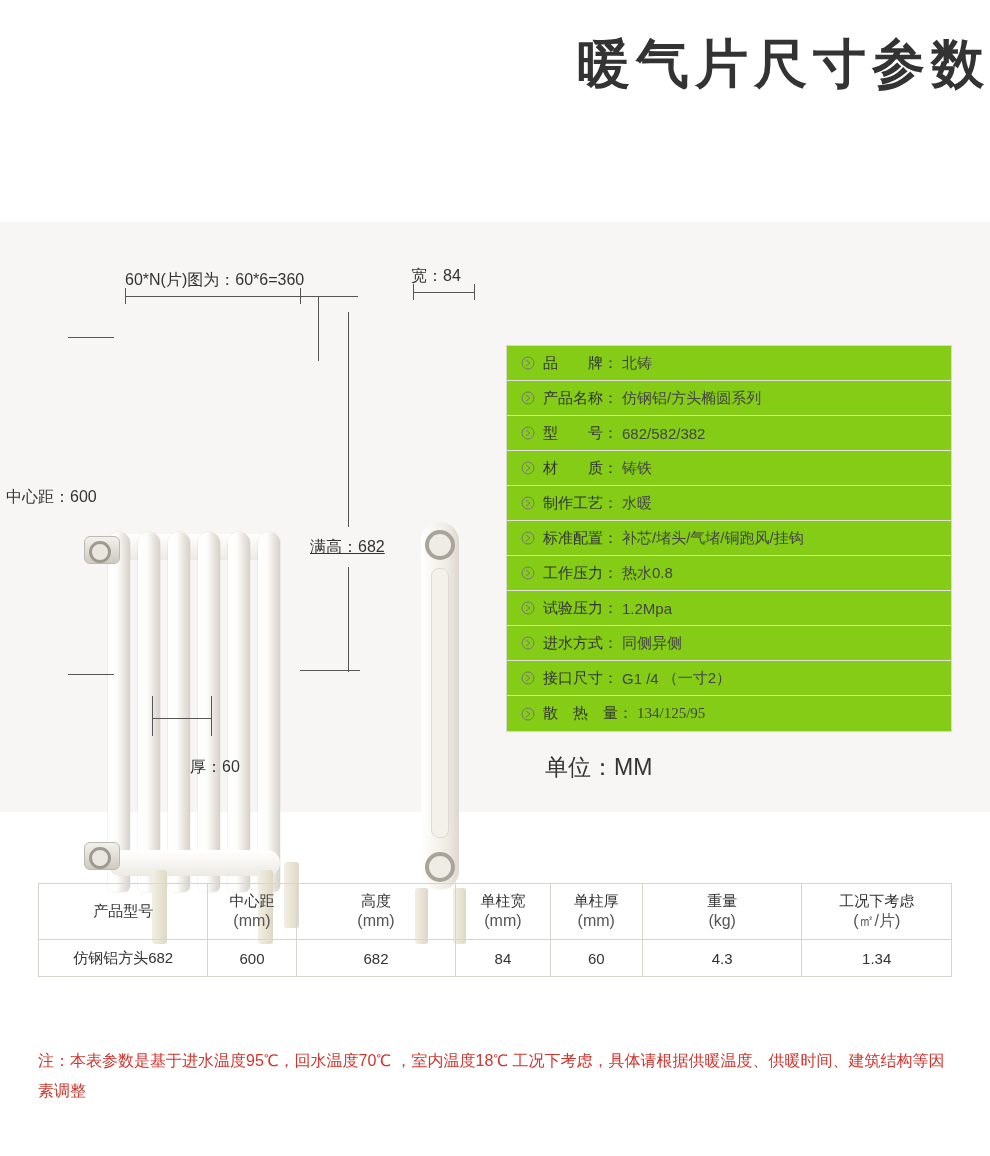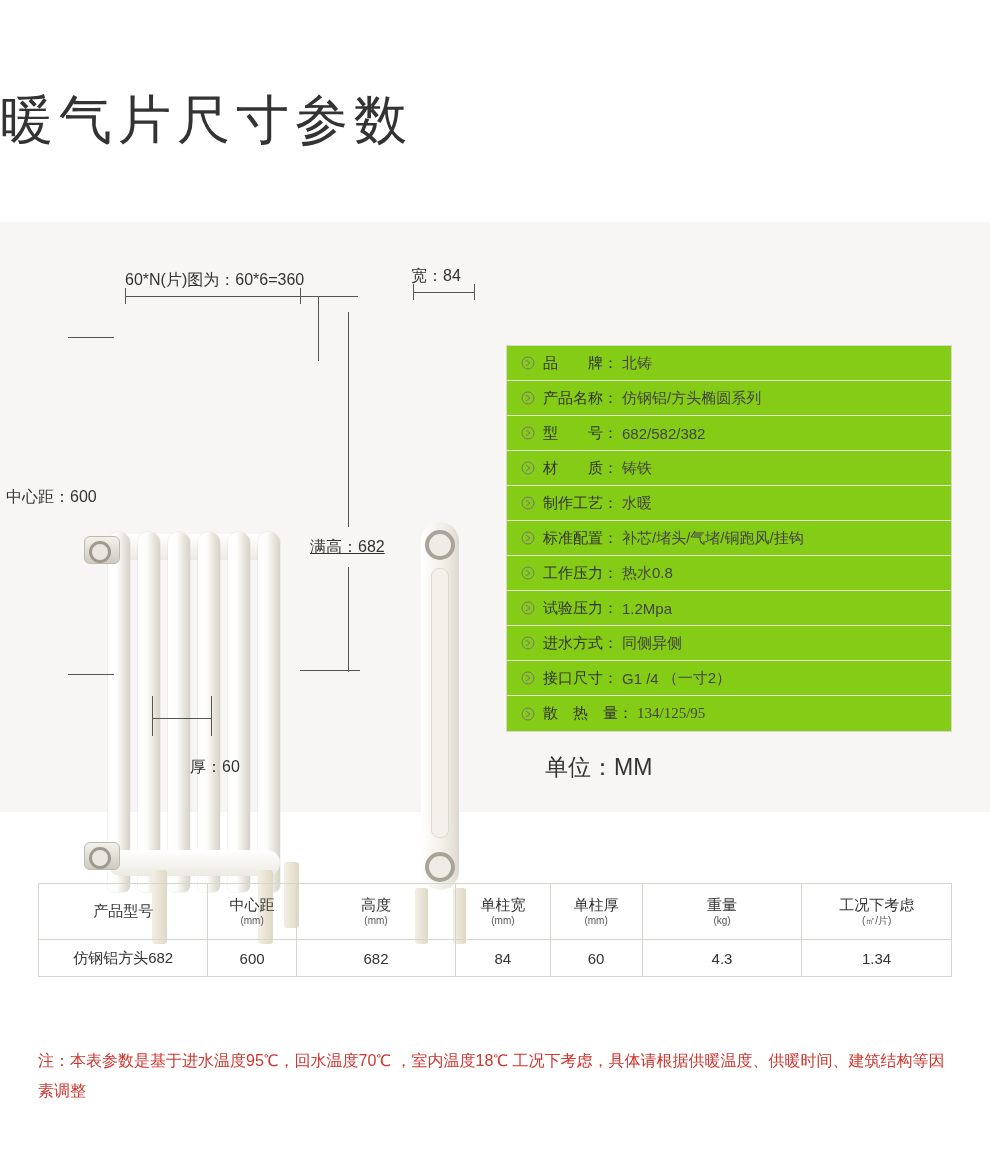--- a/index.html
+++ b/index.html
@@ -11,27 +11,27 @@
     width: 990px;
     height: 1156px;
     font-family: "Liberation Sans", sans-serif;
     color: #222;
     position: relative;
     overflow: hidden;
   }
 
   
   .page-title {
-    text-align: left;
+    text-align: right;
     font-size: 53px;
     letter-spacing: 6px;
     color: #333333;
-    font-weight: normal;
+    font-weight: bold;
     margin: 0;
-    padding-top: 88px;
+    padding-top: 32px;
     line-height: 1.2;
   }
 
   
   .diagram-panel {
     position: absolute;
     top: 222px;
     left: 0;
     width: 990px;
     height: 590px;
@@ -230,21 +230,21 @@
     font-weight: normal;
   }
   .data-table thead th {
     height: 55px;
     line-height: 1.25;
   }
   .data-table tbody td {
     height: 36px;
   }
   .unit-sub {
-    font-size: 10px;
+    font-size: 16px;
     color: #555;
     display: block;
   }
 
   
   .note {
     position: absolute;
     left: 38px;
     top: 1046px;
     width: 914px;

